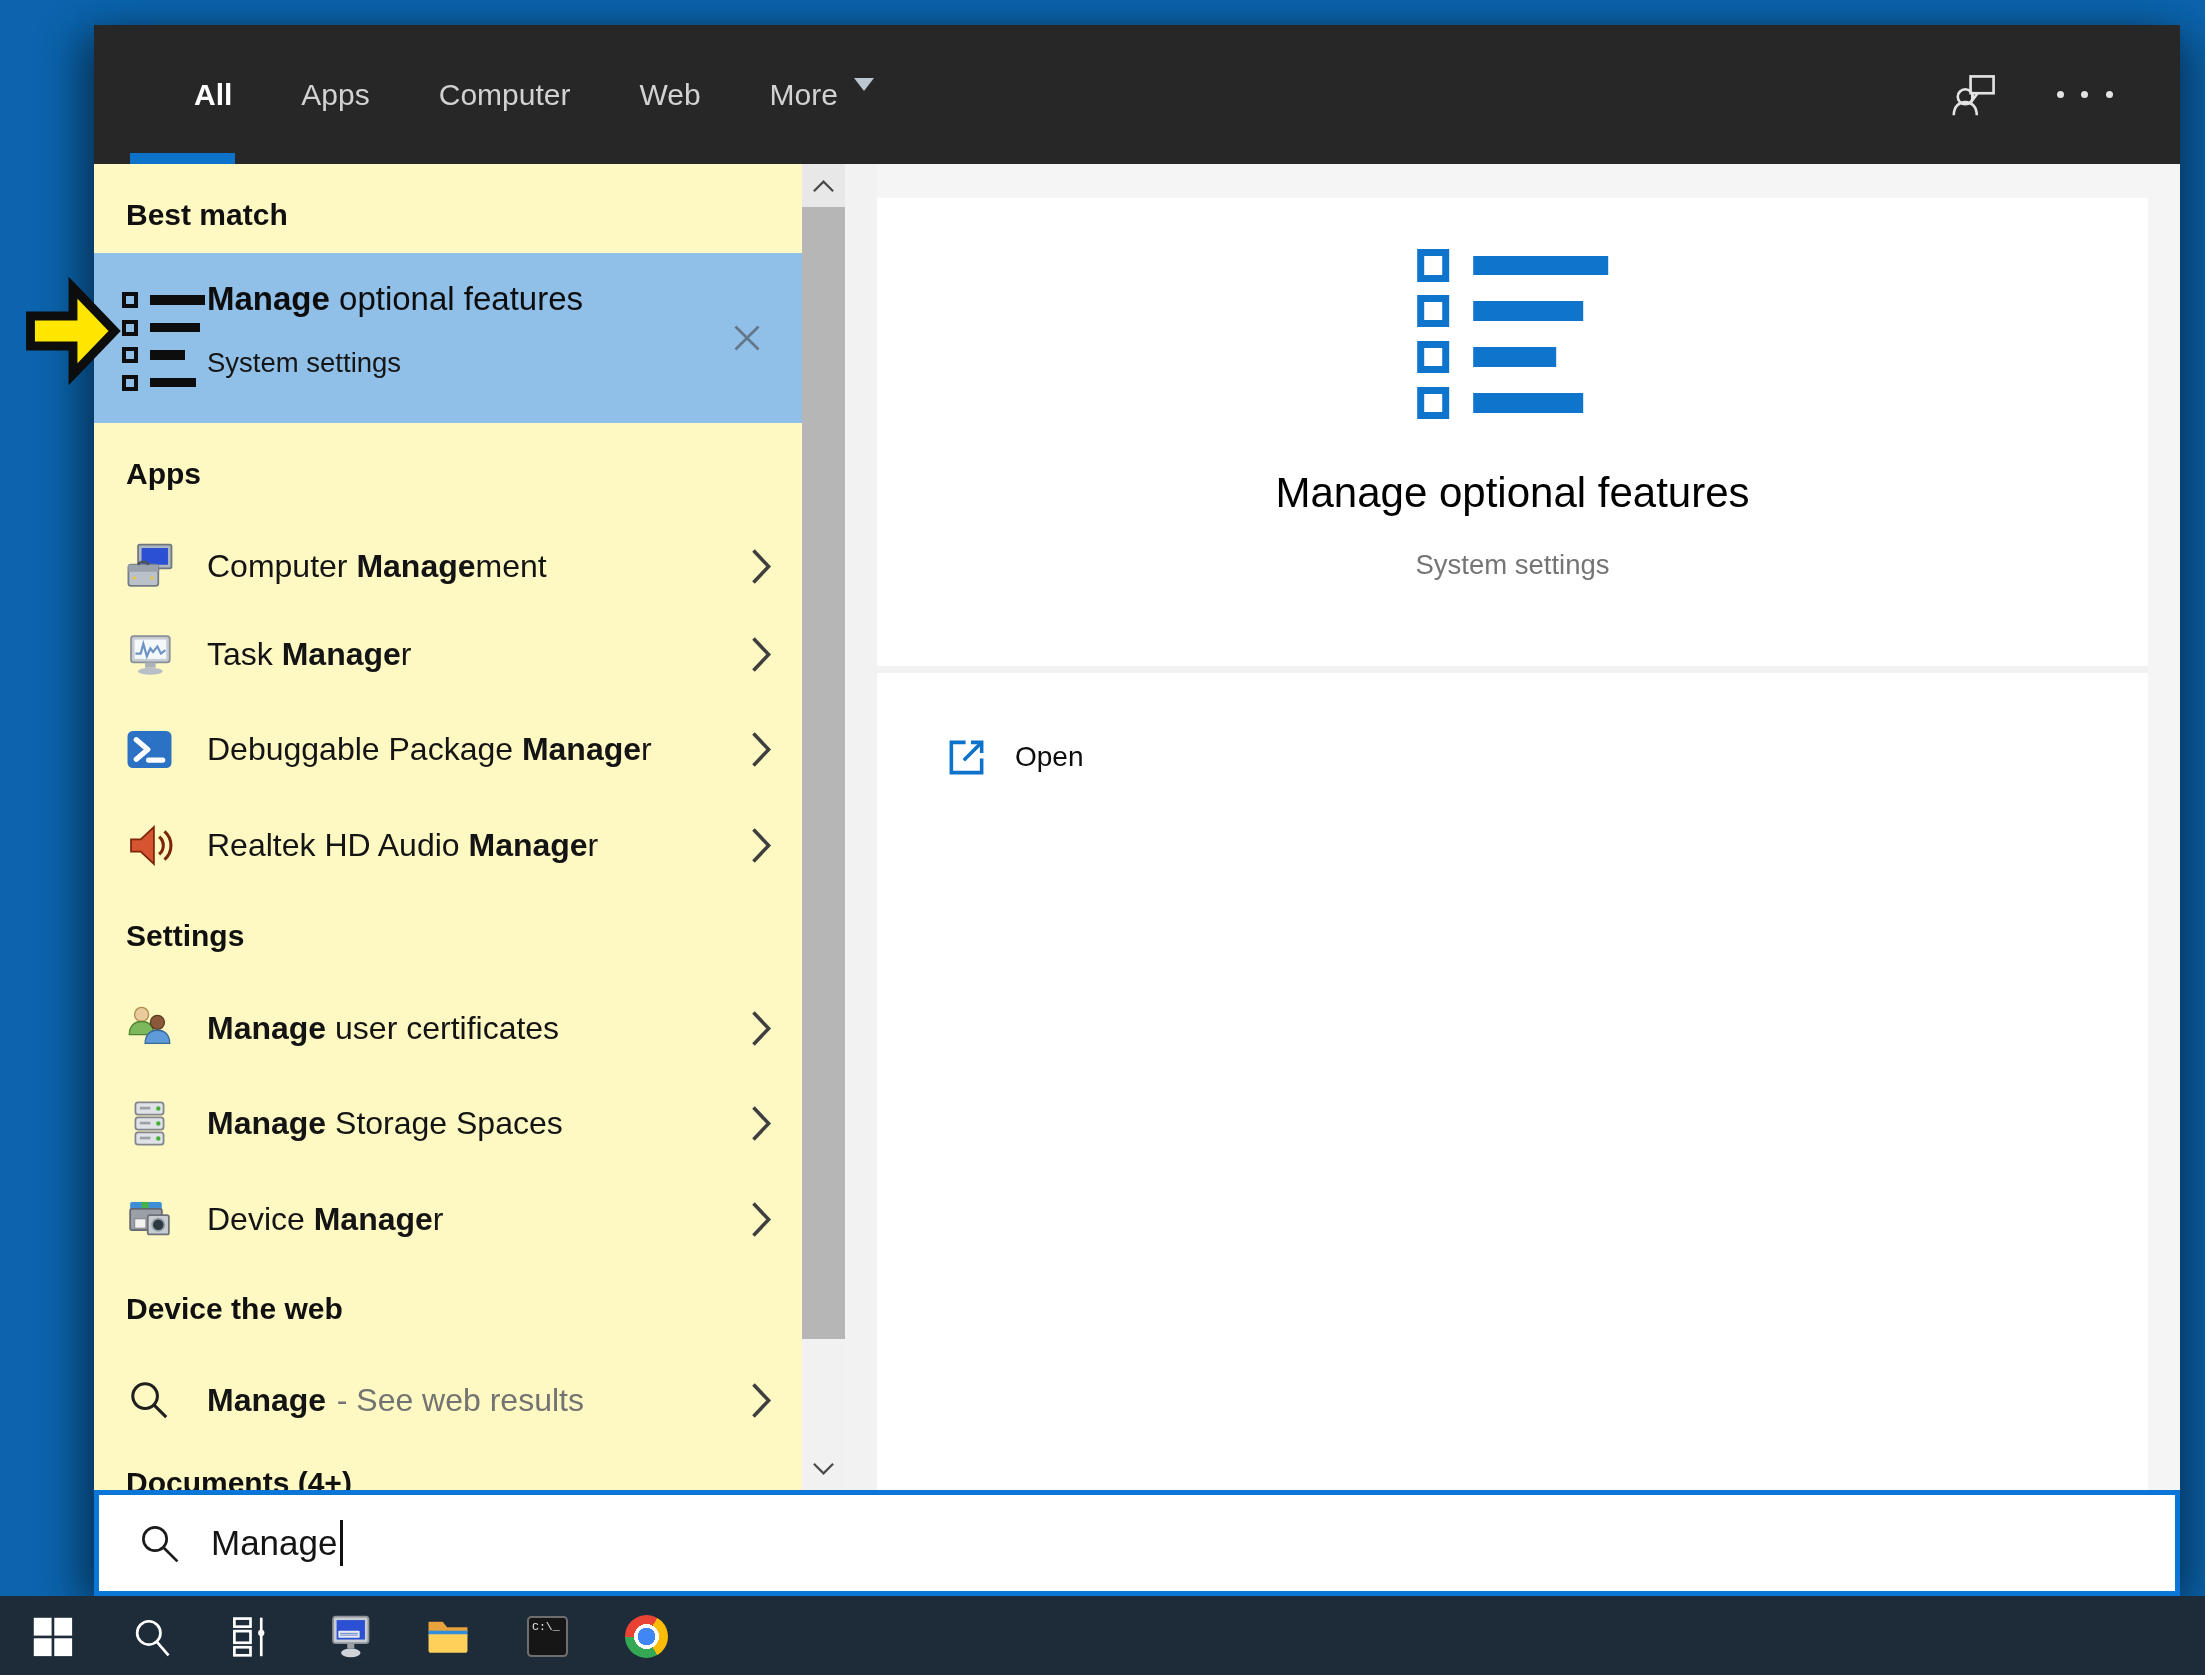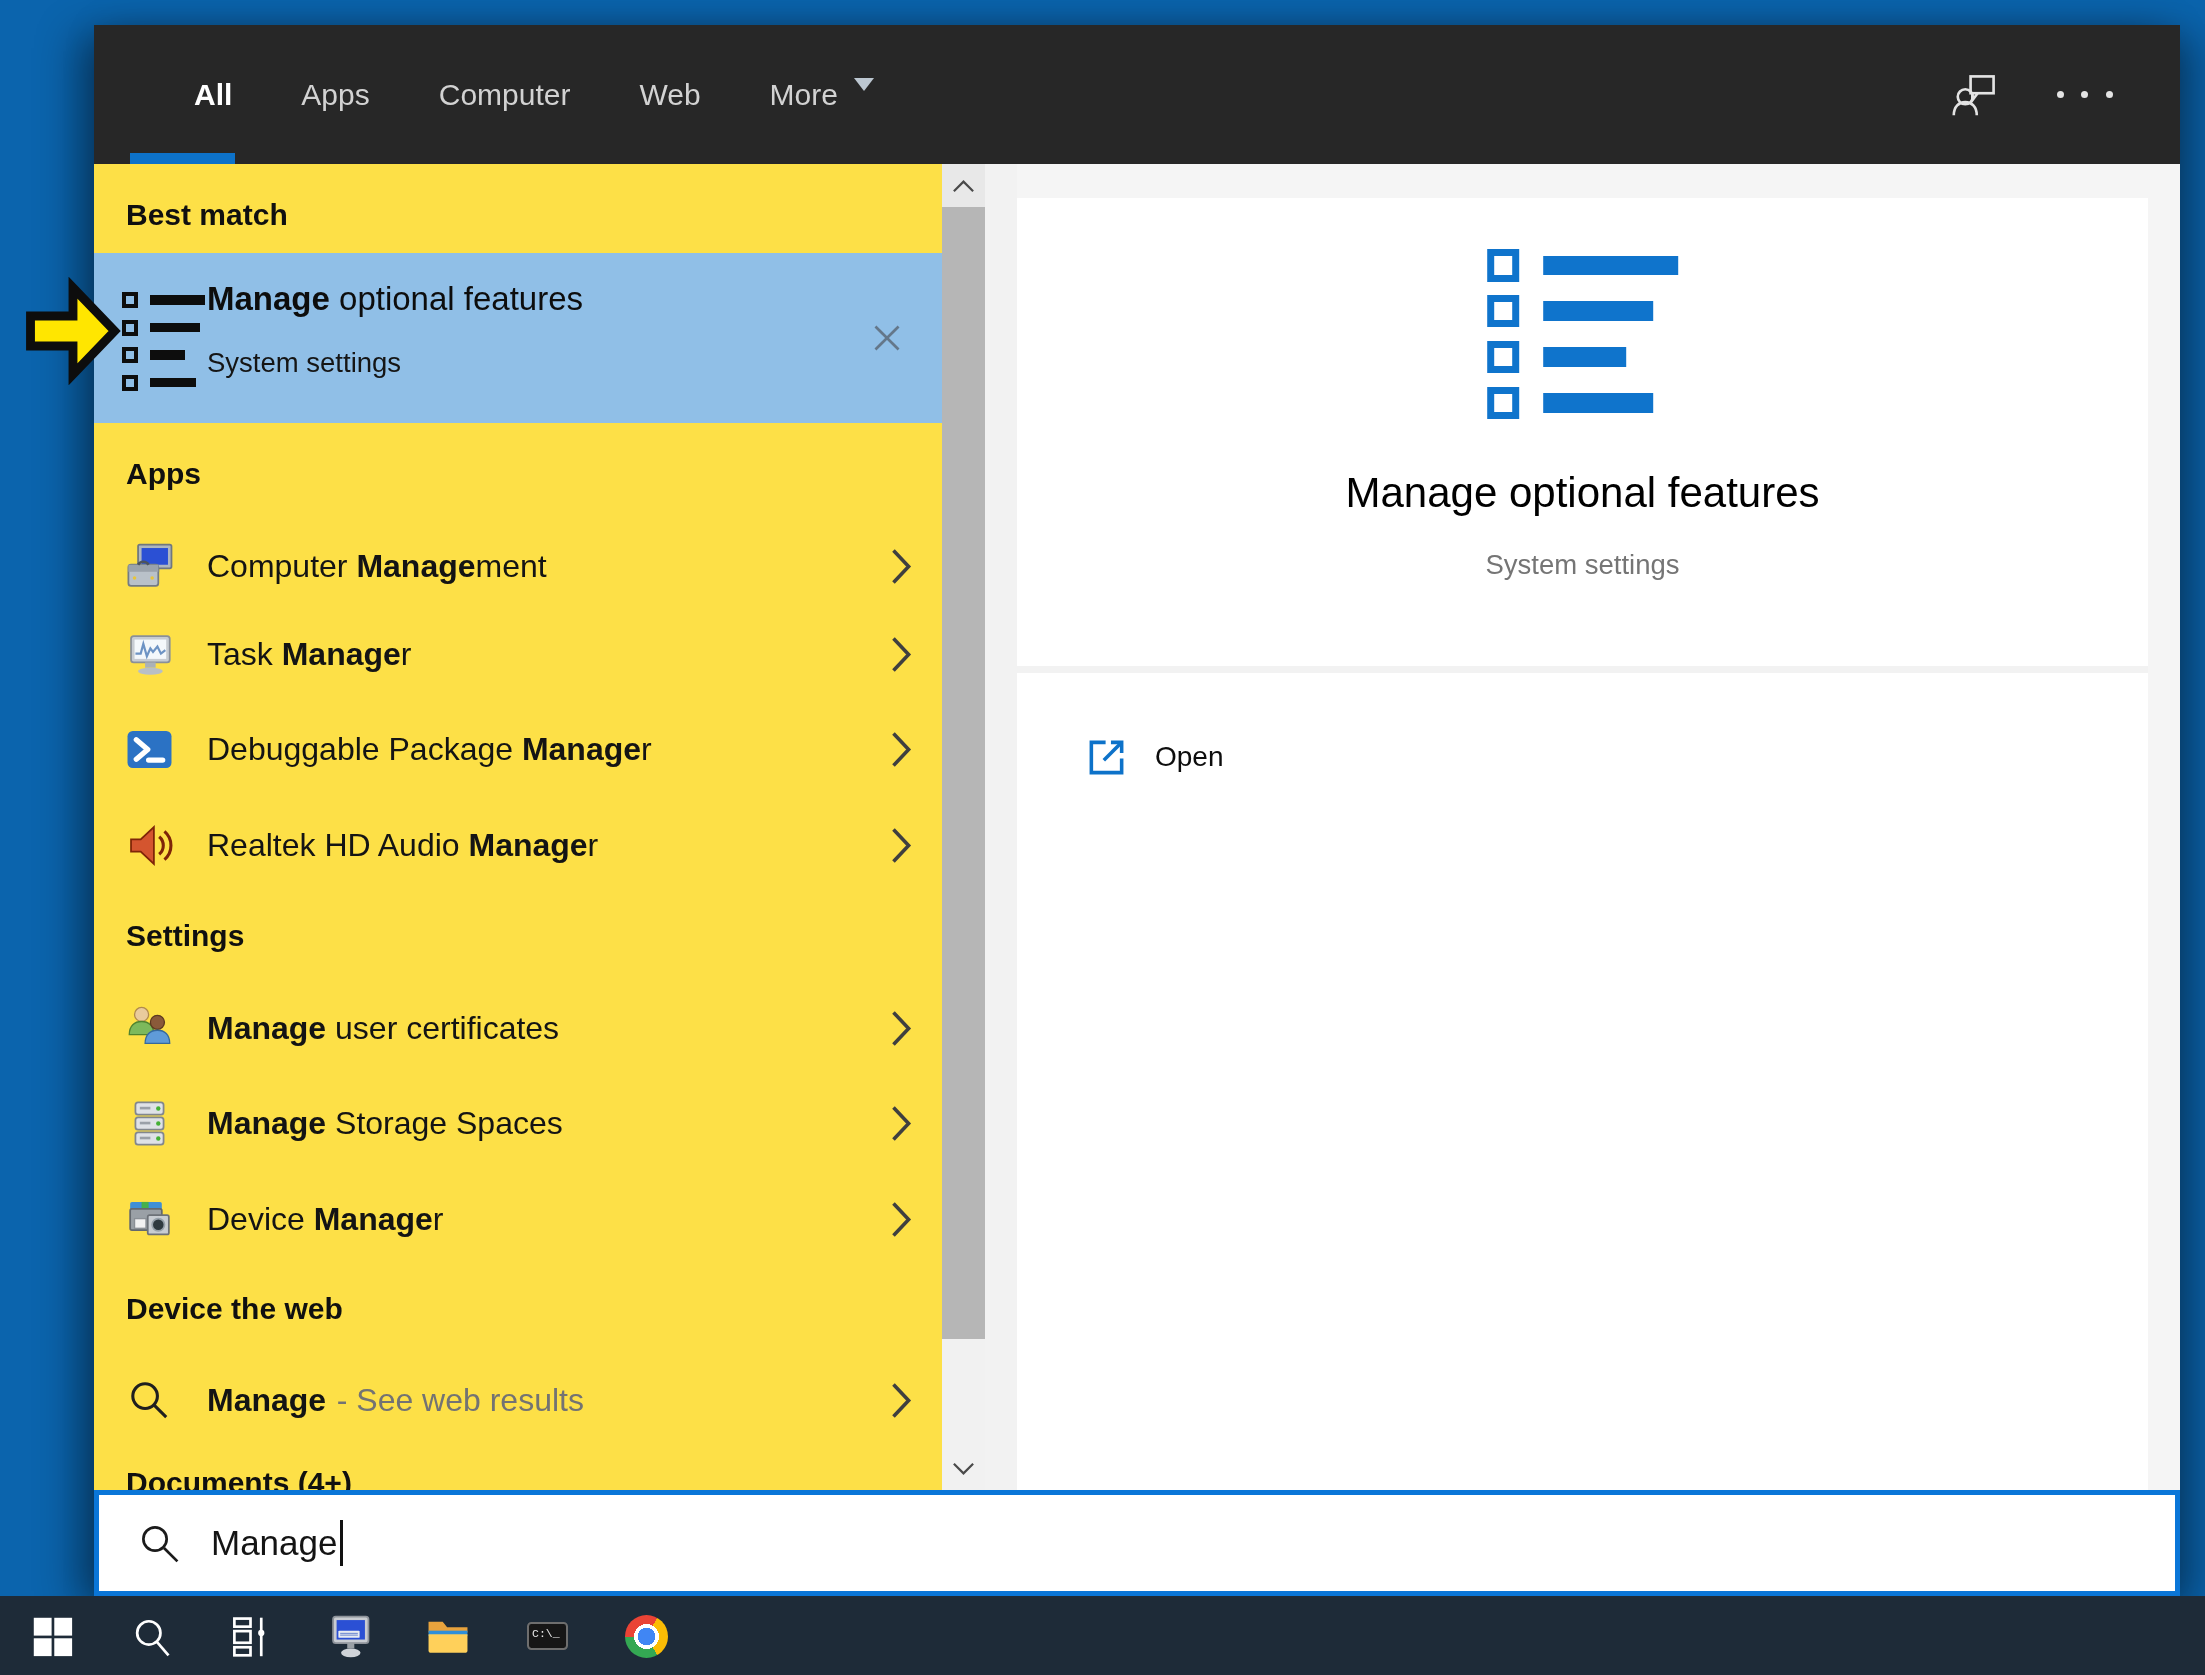--- a/index.html
+++ b/index.html
@@ -23,21 +23,21 @@
   .tab.active{color:#ffffff;font-weight:700;}
   .tab-more{display:flex;align-items:flex-start;gap:16px;}
   .tri-down{width:0;height:0;border-left:10.6px solid transparent;border-right:10.6px solid transparent;
             border-top:13.3px solid #bcc7d1;}
   .tab-underline{position:absolute;left:36px;bottom:0;width:105px;height:11.5px;background:#0d72c9;}
   .hdr-right{margin-left:auto;display:flex;align-items:center;gap:59px;}
   .dots{display:flex;gap:17.7px;}
   .dots i{width:7px;height:7px;border-radius:50%;background:#e3e3e3;}
   
   .bodyrow{display:flex;height:1326px;}
-  .listpanel{position:relative;width:848px;background:#fde047;overflow:hidden;flex:none;}
+  .listpanel{position:relative;width:708px;background:#fef9c3;overflow:hidden;flex:none;}
   .sec-label{position:absolute;left:32px;font-size:30px;font-weight:700;color:#101010;white-space:nowrap;}
   
   .bm-row{position:absolute;left:0;top:89px;width:100%;height:170px;background:#90bfe7;}
   .bm-ic{position:absolute;left:28px;top:39px;}
   .bm-title{position:absolute;left:113px;top:26.6px;font-size:33px;color:#0d0d0d;white-space:nowrap;}
   .bm-title b{font-weight:700;}
   .bm-sub{position:absolute;left:113px;top:94px;font-size:27.5px;color:#151515;}
   .bm-close{position:absolute;right:39px;top:69px;width:32px;height:32px;cursor:default;}
   
   .licon .lrow{display:flex;align-items:center;}
@@ -86,21 +86,21 @@
   
   .taskbar{position:absolute;left:0;top:1596px;width:2205px;height:80px;background:#1e2b38;
            display:flex;align-items:center;gap:51px;padding-left:28px;box-sizing:border-box;}
   .tbtn{width:48px;height:48px;display:flex;align-items:center;justify-content:center;flex:none;}
   
   .chrome{width:43px;height:43px;border-radius:50%;
     background:
       radial-gradient(circle at 50% 50%, #4086f4 0 8.9px, #ffffff 8.9px 12.4px, rgba(0,0,0,0) 12.4px),
       conic-gradient(from 30deg, #fbbc05 0deg 120deg, #34a853 120deg 240deg, #ea4335 240deg 360deg);}
   
-  .cmd{width:41px;height:28px;background:#161616;border:2.7px solid #6e6e6e;border-radius:4.4px;
+  .cmd{width:41px;height:41px;background:#161616;border:2.7px solid #6e6e6e;border-radius:4.4px;
        color:#e8e8e8;font-family:"Liberation Mono","DejaVu Sans Mono",monospace;
        font-size:11.5px;line-height:13.3px;padding:2.7px 0 0 3.5px;box-sizing:border-box;}
   svg{display:block;}
 </style>
 </head>
 <body>
 
 <div class="window">
 
   <div class="hdr">

